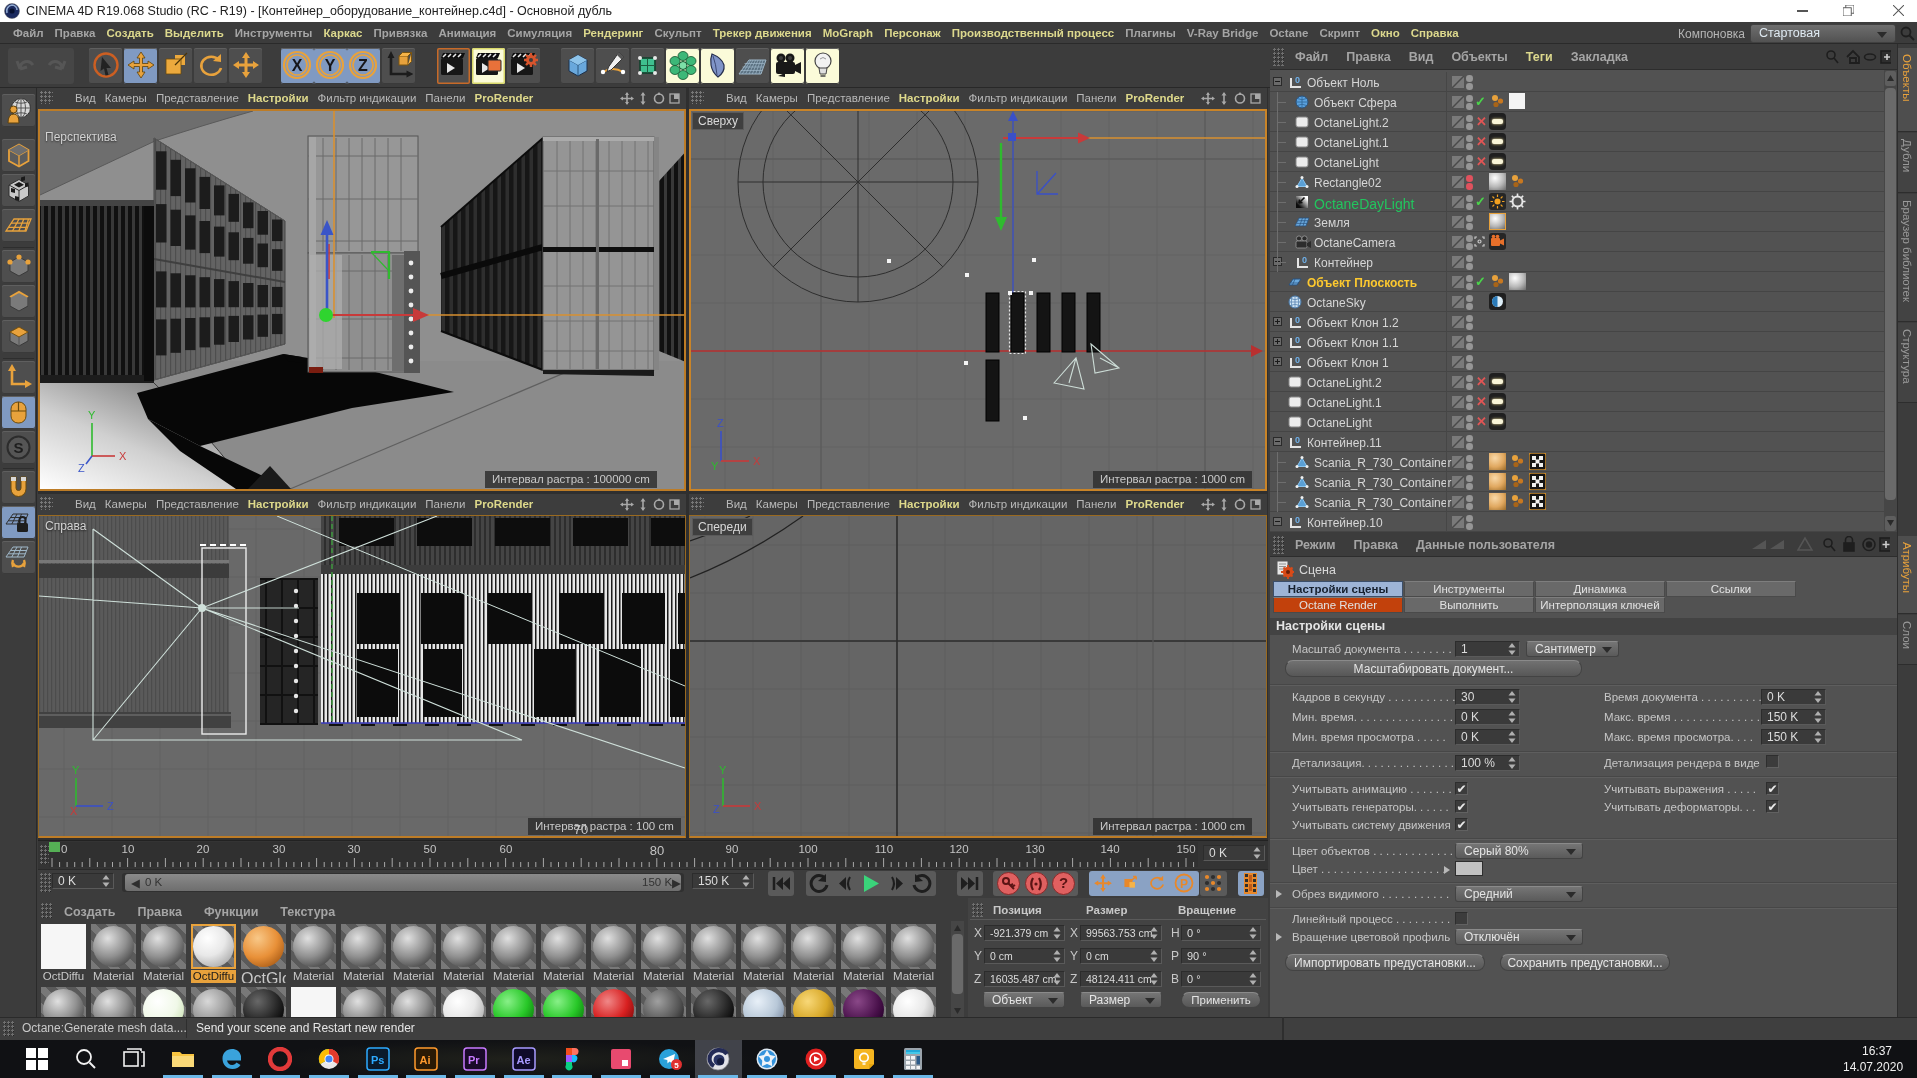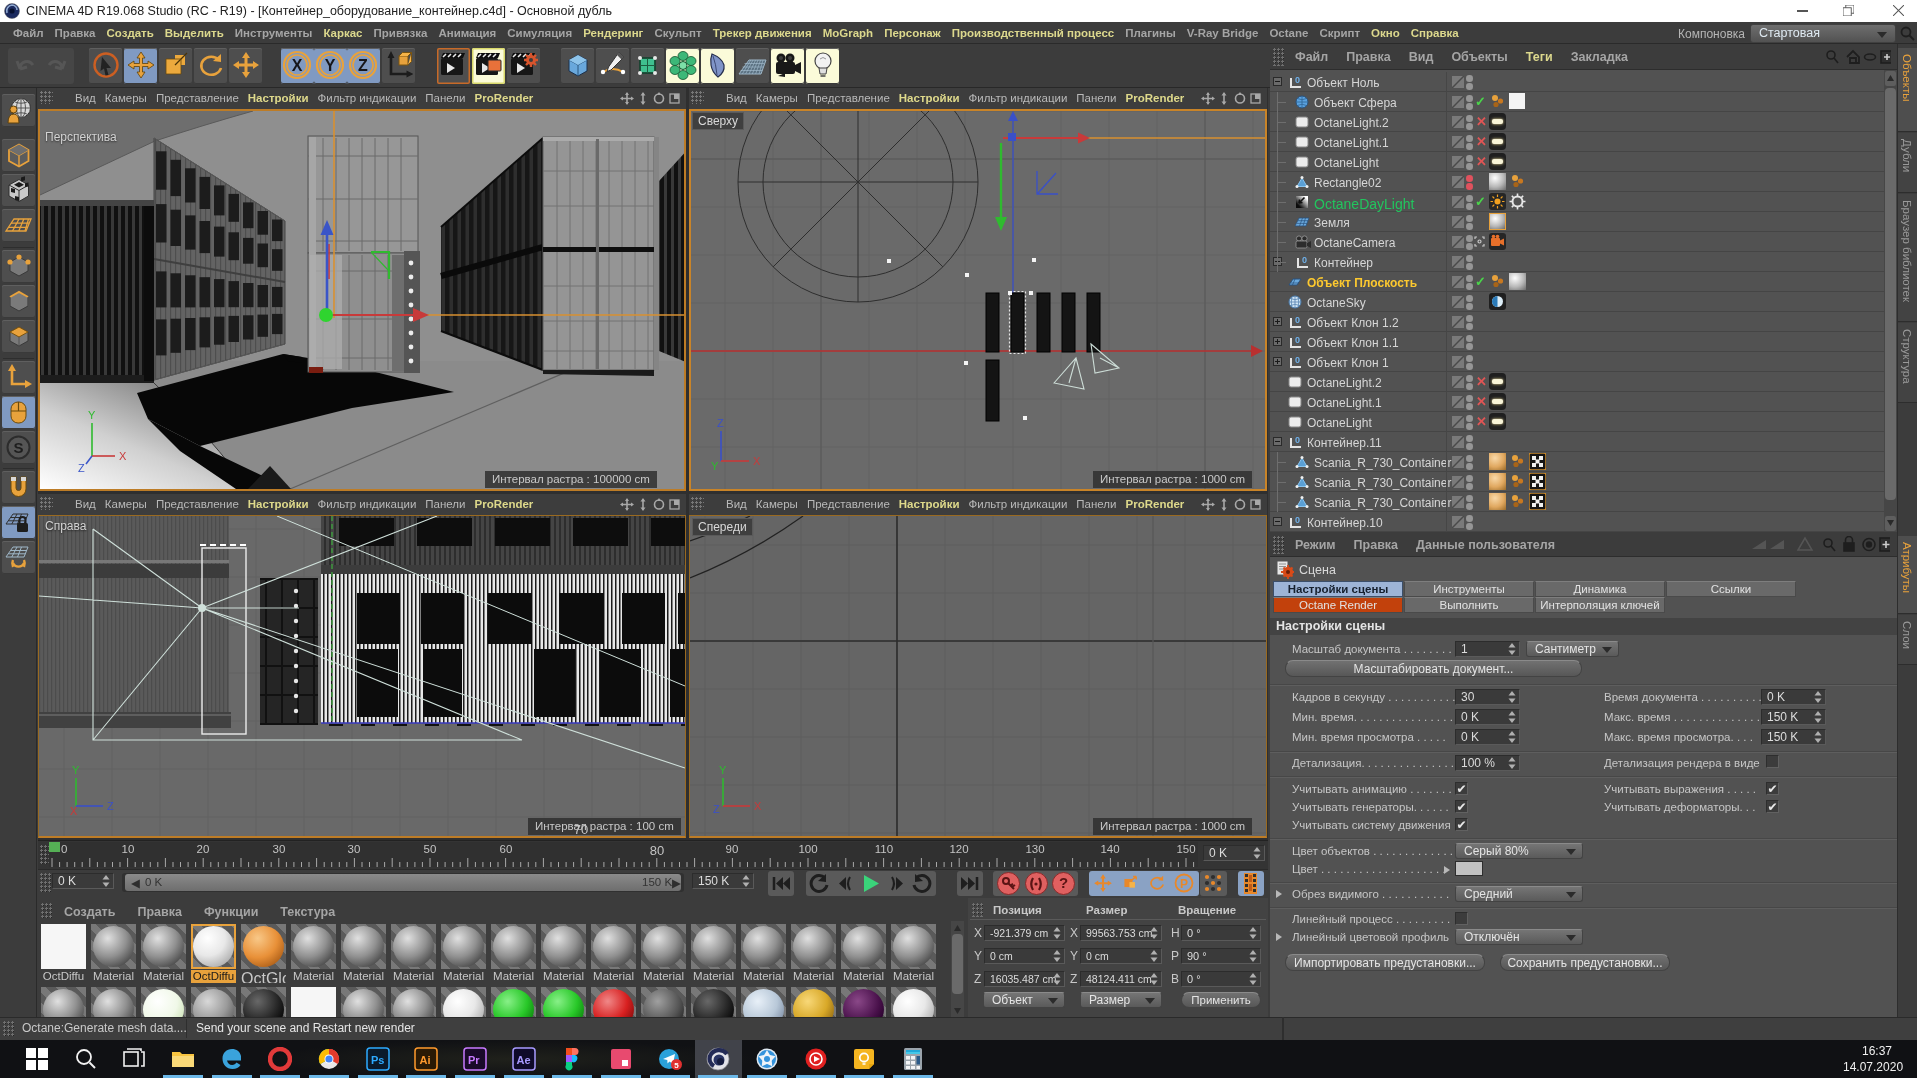--- a/index.html
+++ b/index.html
@@ -1355,21 +1355,21 @@
     <path d="M0 0 L6 4 L0 8 Z" fill="#b8b8b8"></path>
   </svg>
 <div class="lbl" style="left:1292px;top:888px">Обрез видимого . . . . . . . . . . .</div>
 <div class="drop" style="left:1455px;top:886px;width:128px;height:16px">Средний<span style="position:absolute;right:6px;top:5px;width:0;height:0;border-left:5px solid transparent;border-right:5px solid transparent;border-top:6px solid #2b2b2b"></span></div>
 <div class="abs" style="left:1270px;top:907px;width:627px;height:1px;background:#474747;box-shadow:0 1px 0 #5e5e5e"></div>
 <div class="lbl" style="left:1292px;top:913px">Линейный процесс . . . . . . . . .</div>
 <div class="chk" style="left:1455px;top:912px"></div>
 <svg class="abs" style="left:1276px;top:933px" width="6" height="8" viewBox="0 0 6 8">
     <path d="M0 0 L6 4 L0 8 Z" fill="#b8b8b8"></path>
   </svg>
-<div class="lbl" style="left:1292px;top:931px">Линейный цветовой профиль</div>
+<div class="lbl" style="left:1292px;top:931px">Вращение цветовой профиль</div>
 <div class="drop" style="left:1455px;top:929px;width:128px;height:16px">Отключён<span style="position:absolute;right:6px;top:5px;width:0;height:0;border-left:5px solid transparent;border-right:5px solid transparent;border-top:6px solid #2b2b2b"></span></div>
 <div class="pill" style="left:1285px;top:954px;width:200px;height:17px;line-height:16px">Импортировать предустановки...</div>
 <div class="pill" style="left:1500px;top:954px;width:170px;height:17px;line-height:16px">Сохранить предустановки...</div>
 <div class="abs" style="left:38px;top:840px;width:1230px;height:29px;background:#343434;border-top:1px solid #222"></div>
 <div class="grip" style="left:40px;top:845px;height:20px"></div>
 <div class="abs" style="left:49px;top:842px;width:1149px;height:25px;background:#303030"></div>
 <div class="abs" style="left:49px;top:842px;width:11px;height:10px;background:#55b055"></div>
 <div class="tx" style="left:61px;top:843px;font-size:11.5px;color:#c4c4c4">0</div>
 <div class="tx" style="left:128px;top:843px;font-size:11.5px;color:#c4c4c4;transform:translateX(-50%)">10</div>
 <div class="tx" style="left:203px;top:843px;font-size:11.5px;color:#c4c4c4;transform:translateX(-50%)">20</div>

